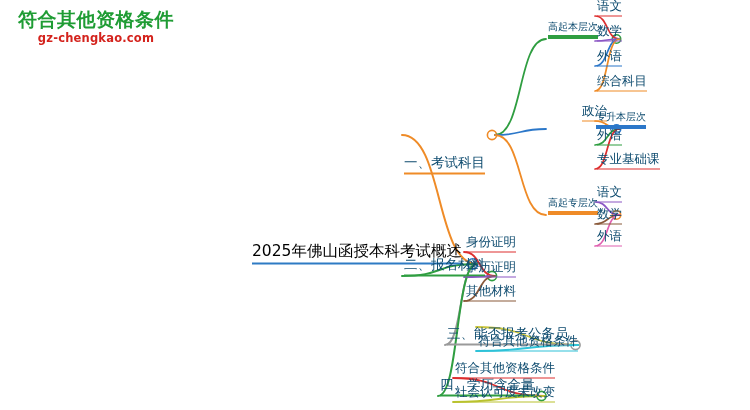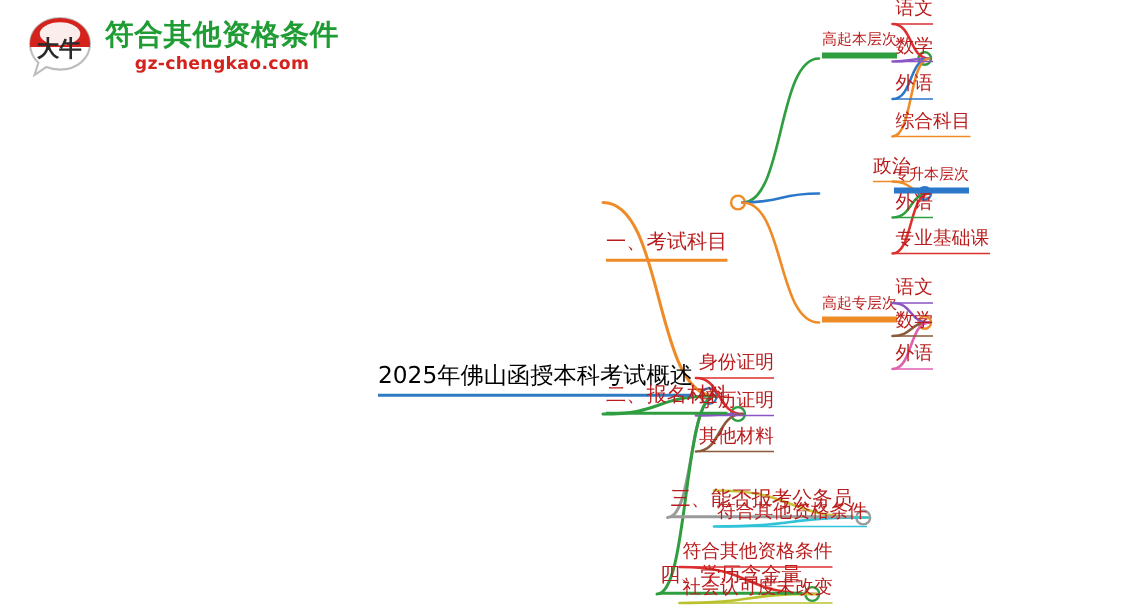--- a/index.html
+++ b/index.html
@@ -63,21 +63,21 @@
     color: #d4231d;
     letter-spacing: 0.2px;
     white-space: nowrap;
     text-align: center;
   }
 
   
   .node {
     position: absolute;
     white-space: nowrap;
-    color: #b91c1c;
+    color: #0c4a6e;
     line-height: 1;
     padding-bottom: 3px;
     transform: translateY(-100%);
   }
   .node .txt { display: block; }
 
   .node.root {
     font-size: 15.5px;
     color: #000000;
     border-bottom: 2.6px solid #2e7bc4;
@@ -130,31 +130,20 @@
       <circle cx="575.5" cy="345" r="4.6" fill="#ffffff" stroke="#9a9a9a" stroke-width="1.6"></circle>
       <path d="M 578.5 345 C 522.125 345 532.375 327 476 327" fill="none" stroke="#c9c43a" stroke-width="1.8" stroke-linecap="round"></path>
       <path d="M 578.5 345 C 522.125 345 532.375 351 476 351" fill="none" stroke="#2fc2d8" stroke-width="1.8" stroke-linecap="round"></path>
       <path d="M 476.640625 264 C 455.38828125 264 459.25234375 396 438 396" fill="none" stroke="#2f9e41" stroke-width="2" stroke-linecap="round"></path>
       <circle cx="541.5" cy="396" r="4.6" fill="#ffffff" stroke="#2f9e41" stroke-width="1.6"></circle>
       <path d="M 544.5 396 C 494.175 396 503.325 378 453 378" fill="none" stroke="#dd2f2f" stroke-width="1.8" stroke-linecap="round"></path>
       <path d="M 544.5 396 C 494.175 396 503.325 402 453 402" fill="none" stroke="#b9c22e" stroke-width="1.8" stroke-linecap="round"></path>
     </svg>
 
   <div class="logo-block">
-    <div class="logo-mark">
-      <svg viewBox="0 0 44 42" width="44" height="42">
-        <path d="M22 2 C33.5 2 42 9.6 42 19.2 C42 28.8 33.5 36.4 22 36.4
-                 C18.7 36.4 15.6 35.8 12.9 34.7 L5 40 L7.6 31.9
-                 C4.1 28.6 2 24.2 2 19.2 C2 9.6 10.5 2 22 2 Z" fill="#ffffff" stroke="#bdbdbd" stroke-width="1.4"></path>
-        <path d="M22 2 C33.5 2 42 9.6 42 19.2 C42 19.9 41.95 20.6 41.85 21.3
-                 L2.15 21.3 C2.05 20.6 2 19.9 2 19.2 C2 9.6 10.5 2 22 2 Z" fill="#d4231d"></path>
-        <ellipse cx="22" cy="12.5" rx="13.5" ry="7.6" fill="#ffffff" opacity="0.92"></ellipse>
-        <text x="21.5" y="27" font-family="DejaVu Sans, sans-serif" font-size="15" font-weight="bold" fill="#2a2a2a" text-anchor="middle">大牛</text>
-      </svg>
-    </div>
     <div class="logo-text-wrap">
       <div class="logo-title">符合其他资格条件</div>
       <div class="logo-sub">gz-chengkao.com</div>
     </div>
   </div>
 
 <div class="node root" style="left: 252px; top: 264px; border-bottom-color: rgb(46, 123, 196);">
       <span class="txt">2025年佛山函授本科考试概述</span>
     </div>
     <div class="node lvl1" style="left: 404px; top: 135px; border-bottom-color: rgb(239, 139, 39); margin-top: 39px;">

